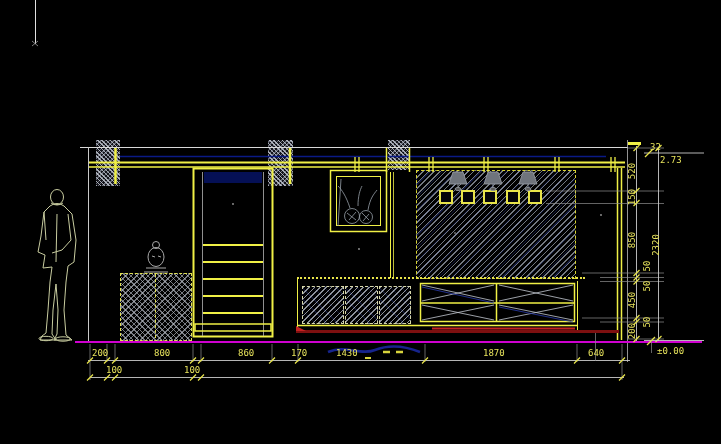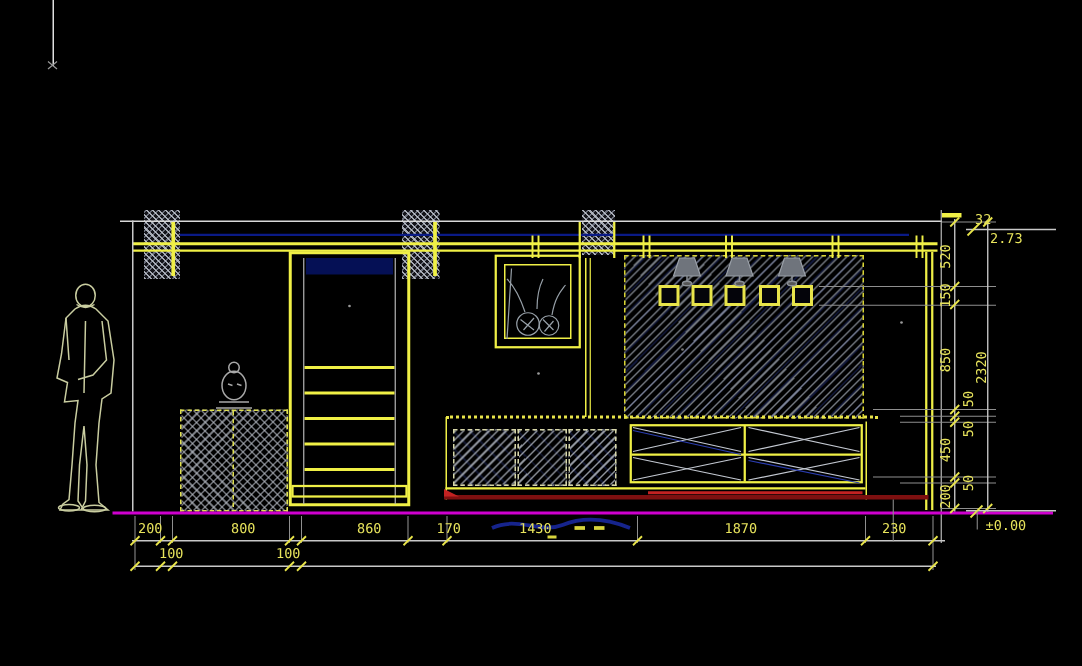--- a/index.html
+++ b/index.html
@@ -240,23 +240,23 @@
         <circle cx="359" cy="249" r="0.9" fill="#999"></circle>
       <circle cx="601" cy="215" r="0.9" fill="#999"></circle>
         <circle cx="455" cy="233" r="0.9" fill="#777"></circle>
     </g>
   </svg>
 
   <span class="dim" style="left:92px;top:349px;">200</span>
   <span class="dim" style="left:142px;top:349px;margin-left:12px;">800</span>
   <span class="dim" style="left:238px;top:349px;">860</span>
   <span class="dim" style="left:291px;top:349px;">170</span>
-  <span class="dim" style="left:346px;top:349px;">1430</span>
+  <span class="dim" style="left:336px;top:349px;">1430</span>
   <span class="dim" style="left:483px;top:349px;">1870</span>
-  <span class="dim" style="left:588px;top:349px;">230</span>
+  <span class="dim" style="left:588px;top:349px;">640</span>
 
   <span class="dim" style="left:106px;top:366px;">100</span>
   <span class="dim" style="left:184px;top:366px;">100</span>
 
   <span class="dim rot" style="left:632px;top:171px;">520</span>
   <span class="dim rot" style="left:632px;top:197px;">150</span>
   <span class="dim rot" style="left:632px;top:240px;">850</span>
   <span class="dim rot" style="left:647px;top:266px;">50</span>
   <span class="dim rot" style="left:647px;top:286px;">50</span>
   <span class="dim rot" style="left:632px;top:300px;">450</span>

